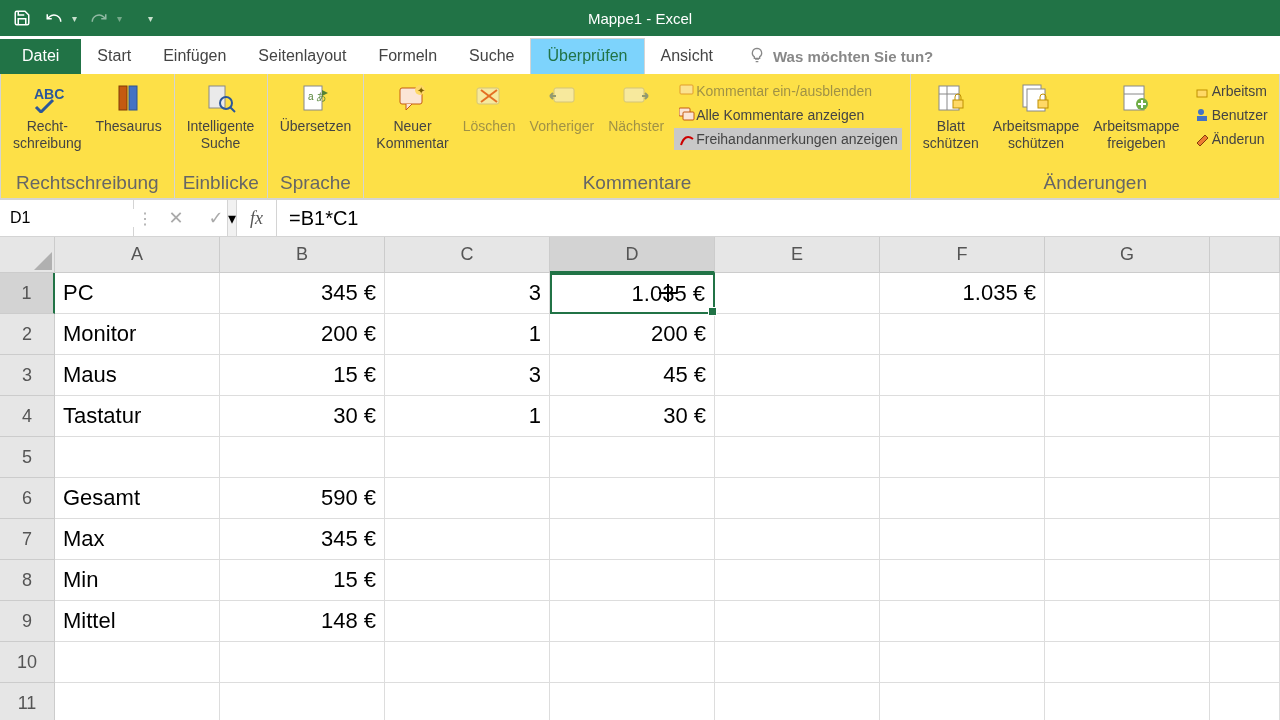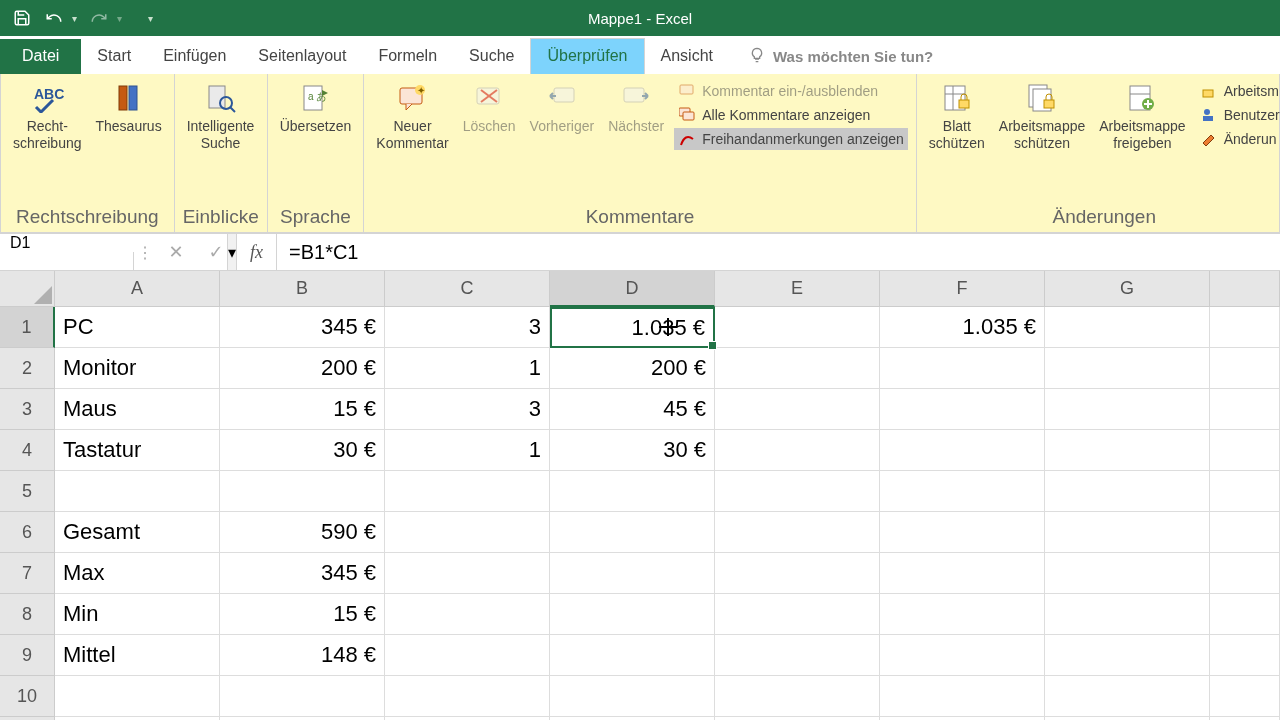--- a/index.html
+++ b/index.html
@@ -14,35 +14,35 @@
 
 
 .tabs { background: #fff; height: 38px; display: flex; align-items: flex-end; border-bottom: 0; }
 .tab { padding: 8px 16px 9px; font-size: 16px; color: #444; cursor: pointer; }
 .tab-file { background: #217346; color: #fff; padding: 8px 22px 9px; }
 .tab-active { background: #7dd3fc; border: 1px solid #d4d4d4; border-bottom: none; color: #217346; }
 .tell-me { display: flex; align-items: center; color: #888; font-size: 15px; margin-left: 20px; padding: 8px 0; font-weight: bold; }
 .bulb { margin-right: 8px; }
 
 
-.ribbon { background: #fef9c3; border: 1px solid #d4d4d4; border-top: none; height: 159px; display: flex; }
+.ribbon { background: #fde047; border: 1px solid #d4d4d4; border-top: none; height: 125px; display: flex; }
 .group { border-right: 1px solid #d4d4d4; padding: 4px 8px 2px; display: flex; flex-direction: column; justify-content: space-between; }
 .group-body { display: flex; align-items: flex-start; gap: 6px; flex: 1; }
 .group-label { text-align: center; font-size: 19px; color: #666; padding-bottom: 2px; }
 .rbtn { display: flex; flex-direction: column; align-items: center; text-align: center; font-size: 14px; color: #444; cursor: pointer; padding: 2px 4px; line-height: 1.2; }
 .rbtn .icon-box { width: 36px; height: 36px; display: flex; align-items: center; justify-content: center; margin-bottom: 2px; }
 .small-list { display: flex; flex-direction: column; gap: 2px; font-size: 14px; color: #444; padding-top: 2px; }
-.small-list-item { display: flex; align-items: center; gap: 6px; padding: 2px 4px; cursor: pointer; }
+.small-list-item { display: flex; align-items: center; padding: 2px 4px; cursor: pointer; }
 .small-list-item .mini-icon { width: 18px; height: 18px; display: flex; align-items: center; justify-content: center; }
 .hl { background: #c8c8c8; }
 .disabled { opacity: 0.5; }
 
 
 .formulabar { height: 38px; border-top: 1px solid #d4d4d4; border-bottom: 1px solid #d4d4d4; display: flex; align-items: stretch; }
-.namebox-wrap { width: 134px; border-right: 1px solid #d4d4d4; display: flex; align-items: flex-start; }
+.namebox-wrap { width: 134px; border-right: 1px solid #d4d4d4; display: flex; align-items: center; }
 .namebox { flex: 1; padding: 0 10px; font-size: 16px; border: none; outline: none; }
 .namebox-arrow { width: 24px; background: #f1f1f1; height: 100%; display: flex; align-items: center; justify-content: center; border-left: 1px solid #d4d4d4; cursor: pointer; }
 .fbar-btns { display: flex; align-items: center; border-right: 1px solid #d4d4d4; }
 .fbar-dots { width: 22px; display: flex; align-items: center; justify-content: center; color: #aaa; }
 .fbar-btn { width: 40px; display: flex; align-items: center; justify-content: center; color: #aaa; font-size: 18px; cursor: pointer; }
 .fx { width: 40px; display: flex; align-items: center; justify-content: center; font-style: italic; font-family: "Times New Roman", serif; font-size: 18px; color: #555; border-right: 1px solid #d4d4d4; cursor: pointer; }
 .formula-input { flex: 1; padding: 0 12px; font-size: 20px; border: none; outline: none; }
 
 
 .grid-wrap { position: relative; }

